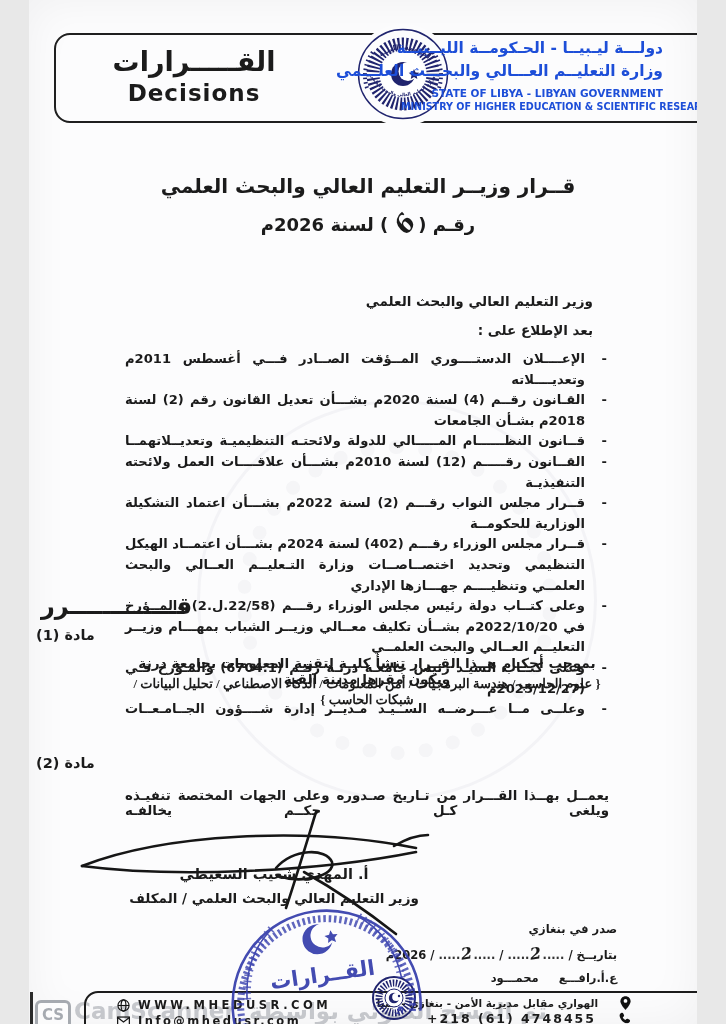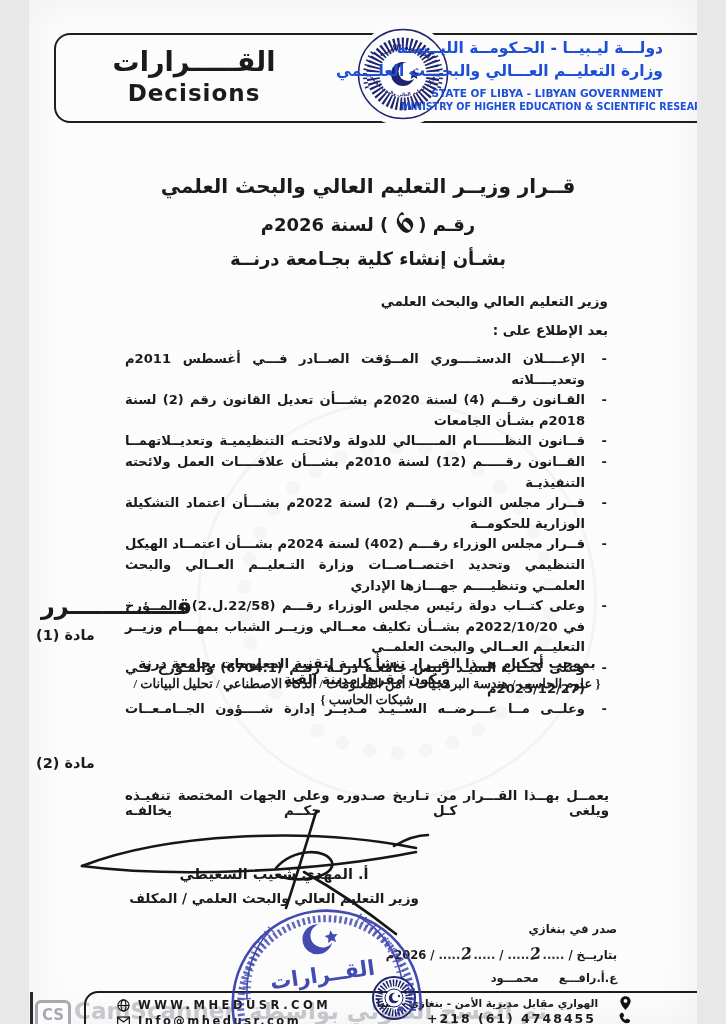--- a/index.html
+++ b/index.html
@@ -25,21 +25,21 @@
   .gov-en2 { font-weight:bold; font-size:9.6px; margin-top:2px; white-space:nowrap; }
   
   .title-block { position:absolute; left:0; right:10px; top:174px; text-align:center;
     direction:rtl; font-weight:bold; z-index:1;padding-left:20px; }
   .t1 { font-size:20px; }
   .t2 { font-size:18px; margin-top:16px; }
   .t3 { font-size:18px; margin-top:13px; }
   .hand { display:inline-block; font-family:"DejaVu Serif",serif; font-style:italic; font-weight:bold;
     font-size:25px; transform:rotate(-55deg) translateY(2px); line-height:0; }
   
-  .preamble { position:absolute; right:89px; top:293px; direction:rtl; text-align:right;
+  .preamble { position:absolute; right:104px; top:293px; direction:rtl; text-align:right;
     font-weight:bold; font-size:13.5px; z-index:1;margin-left:36px; }
   .preamble .p2 { margin-top:13px; }
   
   .citations { position:absolute; right:88px; left:96px; top:349px; direction:rtl;
     font-weight:bold; font-size:13.1px; z-index:1; }
   .citation { position:relative; padding-right:24px; text-align:justify; line-height:20.6px; }
   .citation::before { content:"-"; position:absolute; right:2px; top:0; font-weight:bold; }
   .citation.stretch { text-align-last:justify; }
   
   .decided { position:absolute; left:12px; right:70px; top:592px; text-align:left; direction:rtl;
@@ -143,21 +143,20 @@
     <div class="gov-en2">MINISTRY OF HIGHER EDUCATION &amp; SCIENTIFIC RESEARCH</div>
   </div>
 
   <div class="title-block">
     <div class="t1">قــرار وزيــر التعليم العالي والبحث العلمي</div>
     <div class="t2">
       <span>رقـم (</span>
       <span class="hand">6</span>
       <span>) لسنة 2026م</span>
     </div>
-    <div class="t3">بشـأن إنشاء كلية بجـامعة درنــة</div>
   </div>
 
   <div class="preamble">
     <div class="p1">وزير التعليم العالي والبحث العلمي</div>
     <div class="p2">بعد الإطلاع على :</div>
   </div>
 
   <div class="citations">
     <div class="citation stretch">الإعــــلان الدستــــوري المــؤقت الصــادر فـــي أغسطس 2011م وتعديــــلاته</div>
     <div class="citation">القـانون رقــم (4) لسنة 2020م بشـــأن تعديل القانون رقم (2) لسنة 2018م بشـأن الجامعات</div>

